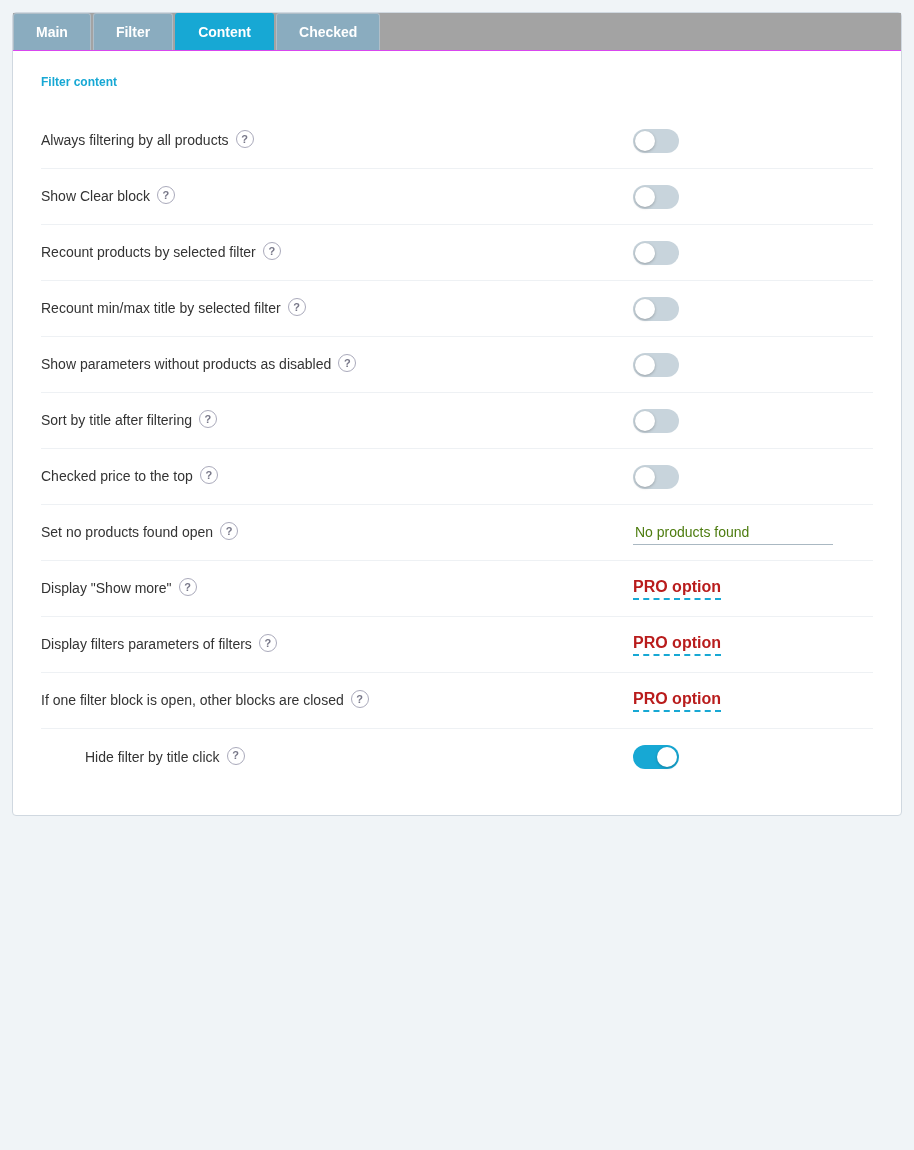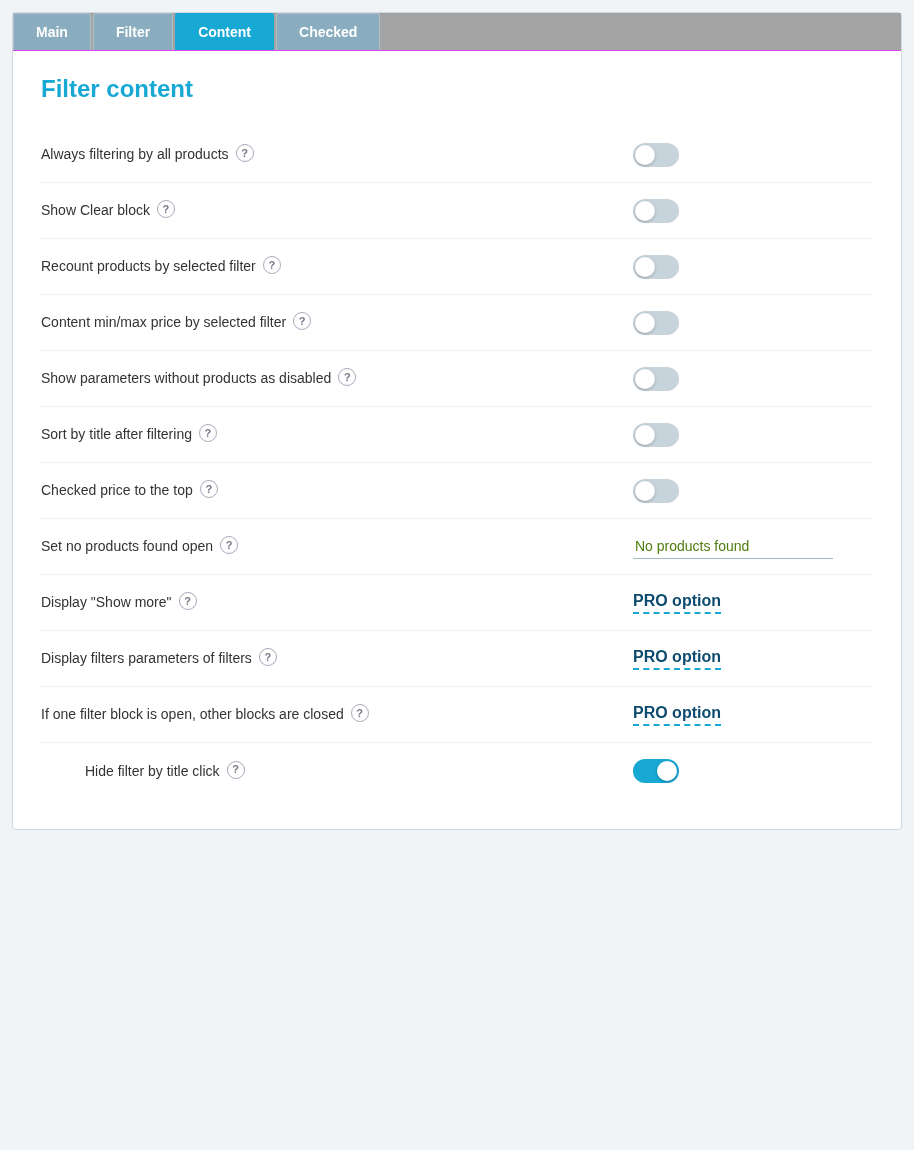--- a/index.html
+++ b/index.html
@@ -43,21 +43,21 @@
     }
     .tab:not(.active) {
       background: #8aacbf;
     }
     
     .content {
       padding: 24px 28px 10px 28px;
     }
     .section-title {
       color: #17a8d4;
-      font-size: 24px;
+      font-size: 12px;
       font-weight: bold;
       margin-bottom: 24px;
     }
     
     .row {
       display: flex;
       align-items: center;
       justify-content: space-between;
       padding: 14px 0;
       border-bottom: 1px solid #eef1f4;
@@ -145,21 +145,21 @@
       font-size: 14px;
       color: #4d7c0f;
       padding: 4px 2px;
       background: transparent;
       width: 200px;
     }
     
     .pro-option {
       font-size: 16px;
       font-weight: bold;
-      color: #0c4a6e;
+      color: #b91c1c;
       border-bottom: 2px dashed #17a8d4;
       padding-bottom: 2px;
       cursor: pointer;
     }
   </style>
 </head>
 <body>
 
 <div class="container">
   <div class="tabs" id="tab-bar">
@@ -202,21 +202,21 @@
           </div>
           <div class="row-control">
             <label class="toggle">
               <div class="toggle-track"></div>
               <div class="toggle-thumb"></div>
             </label>
           </div>
         </div>
         <div class="row">
           <div class="row-label">
-            <span class="label-text">Content min/max price by selected filter</span>
+            <span class="label-text">Recount min/max title by selected filter</span>
             <span class="help-icon">?</span>
           </div>
           <div class="row-control">
             <label class="toggle">
               <div class="toggle-track"></div>
               <div class="toggle-thumb"></div>
             </label>
           </div>
         </div>
         <div class="row">

